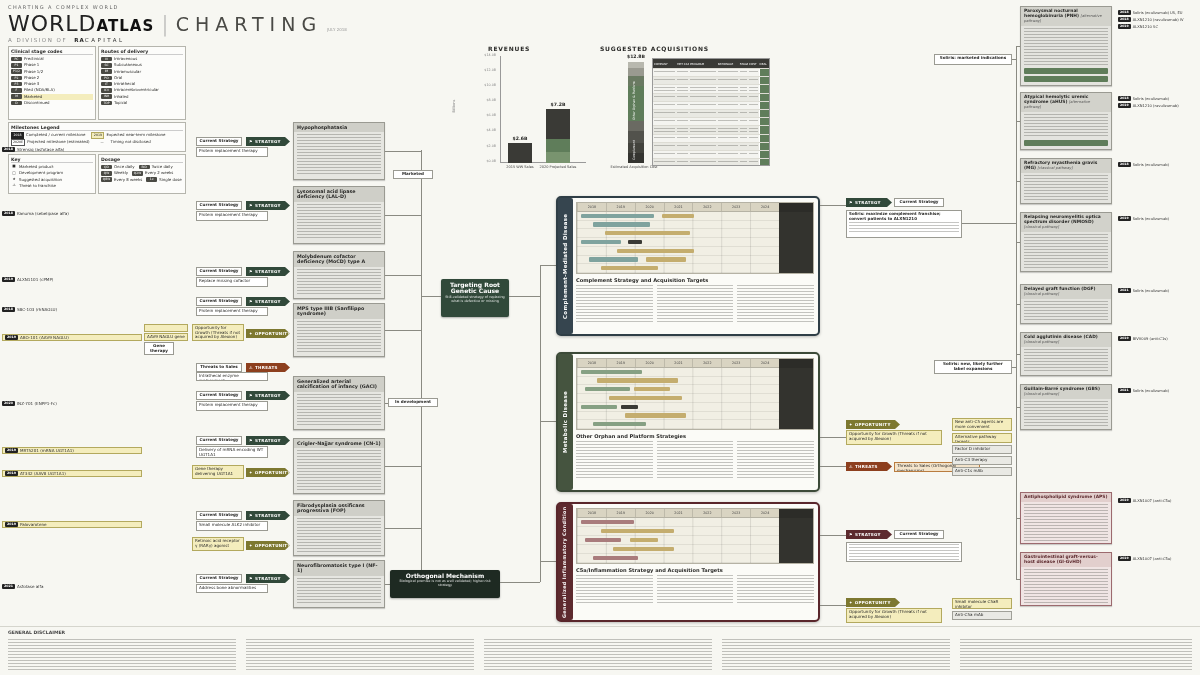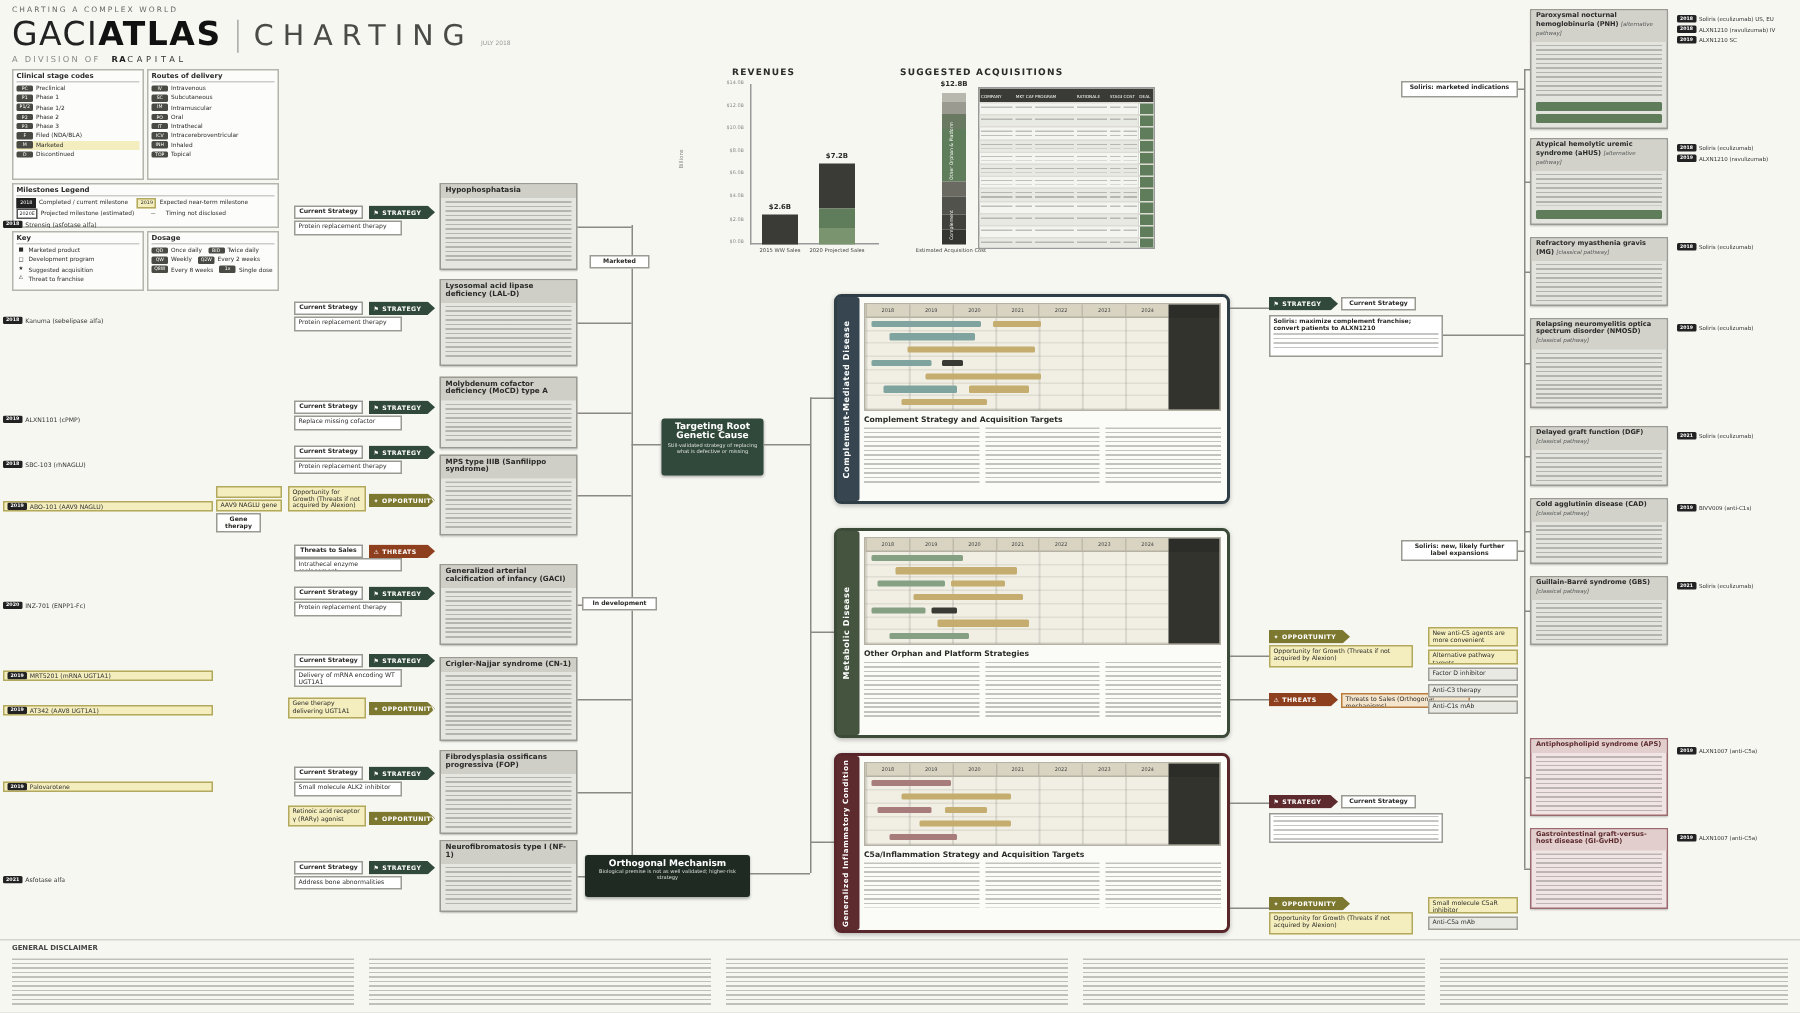--- a/index.html
+++ b/index.html
@@ -8,21 +8,21 @@
   #canvas{position:relative;width:1200px;height:675px;background:#f7f7f2;overflow:hidden;color:#2a2a28;margin:0 auto;}
   .abs{position:absolute;}
   .lines-lt{background-image:repeating-linear-gradient(to bottom,rgba(90,90,84,.35) 0 1px,transparent 1px 3px);}
   .lines-w{background-image:repeating-linear-gradient(to bottom,rgba(255,255,255,.28) 0 1px,transparent 1px 4px);}
   .hline{position:absolute;background:#8a8a82;height:1px;}
   .vline{position:absolute;background:#8a8a82;width:1px;}
   
   .kicker{font-size:5px;letter-spacing:1.4px;color:#666;}
   .brandrow{display:flex;align-items:baseline;margin-top:1px;}
   .b-tech{font-size:22px;letter-spacing:1px;color:#222;}
-  .b-atlas{font-size:22px;font-weight:bold;letter-spacing:1px;color:#111;}
+  .b-atlas{font-size:15px;font-weight:bold;letter-spacing:1px;color:#111;}
   .b-div{font-size:22px;color:#aaa;margin:0 7px;font-weight:200;}
   .b-alexion{font-size:19px;letter-spacing:6px;color:#4a4a46;}
   .b-date{font-size:4px;color:#999;margin-left:5px;}
   .divrow{font-size:5.5px;color:#888;letter-spacing:1.5px;margin-top:1px;}
   .b-ra{font-weight:bold;color:#222;margin-left:4px;letter-spacing:1px;}
   .b-cap{color:#333;letter-spacing:2.5px;}
   
   .lgbox{position:absolute;background:#fcfcfa;border:1px solid #b5b5ad;padding:2px;}
   .lgtitle{font-size:4.6px;font-weight:bold;border-bottom:1px solid #ccc;margin-bottom:1px;}
   .lgrow{display:flex;gap:2px;font-size:3.9px;line-height:1.6;align-items:center;}
@@ -115,21 +115,21 @@
   .foot-title{font-size:4.6px;font-weight:bold;color:#444;}
 </style>
 </head>
 <body>
 
 <div id="canvas">
 
   <div class="abs" style="left:8px;top:4px">
     <div class="kicker">CHARTING A COMPLEX WORLD</div>
     <div class="brandrow">
-      <span class="b-tech">GACI</span>
+      <span class="b-tech">WORLD</span>
         <span class="b-atlas">ATLAS</span>
       <span class="b-div">|</span>
       <span class="b-alexion">CHARTING</span>
       <span class="b-date">JULY 2018</span>
     </div>
     <div class="divrow">
       <span>A DIVISION OF</span>
       <span class="b-ra">RA</span><span class="b-cap">CAPITAL</span>
     </div>
   </div>

